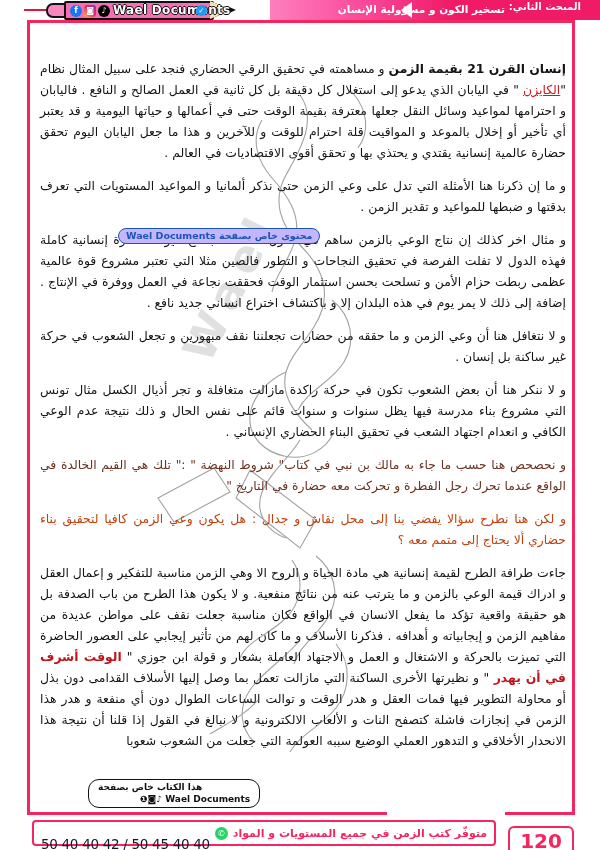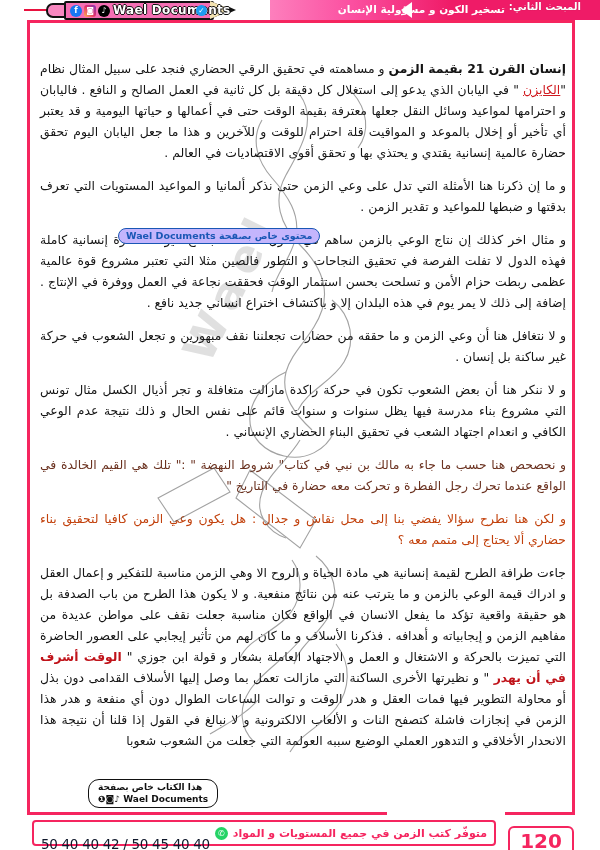--- a/index.html
+++ b/index.html
@@ -117,21 +117,21 @@
   #badge-mid-wrap{
     position:absolute;left:118px;top:224px;z-index:4;
   }
   #badge-bottom{
     position:absolute;left:88px;top:779px;z-index:4;
     border:1.6px solid #111;border-radius:11px;background:#fff;
     padding:2px 9px;text-align:left;line-height:11.5px;
   }
   #badge-bottom .l1{font-size:9px;font-weight:bold;color:#111;display:block;}
   #badge-bottom .l2{font-size:9px;font-weight:bold;color:#111;display:block;
-    font-family:"DejaVu Sans",sans-serif;direction:ltr;}
+    font-family:"DejaVu Sans",sans-serif;direction:ltr;margin-left:42px;}
 
   
   #wm{position:absolute;left:0;top:0;width:600px;height:850px;pointer-events:none;z-index:3;}
   #wm-diag{
     position:absolute;left:150px;top:260px;
     transform:rotate(-64deg);transform-origin:center;
     font-size:44px;font-weight:bold;letter-spacing:10px;
     color:rgba(60,60,60,0.16);white-space:nowrap;font-family:"DejaVu Sans",sans-serif;
   }
 

